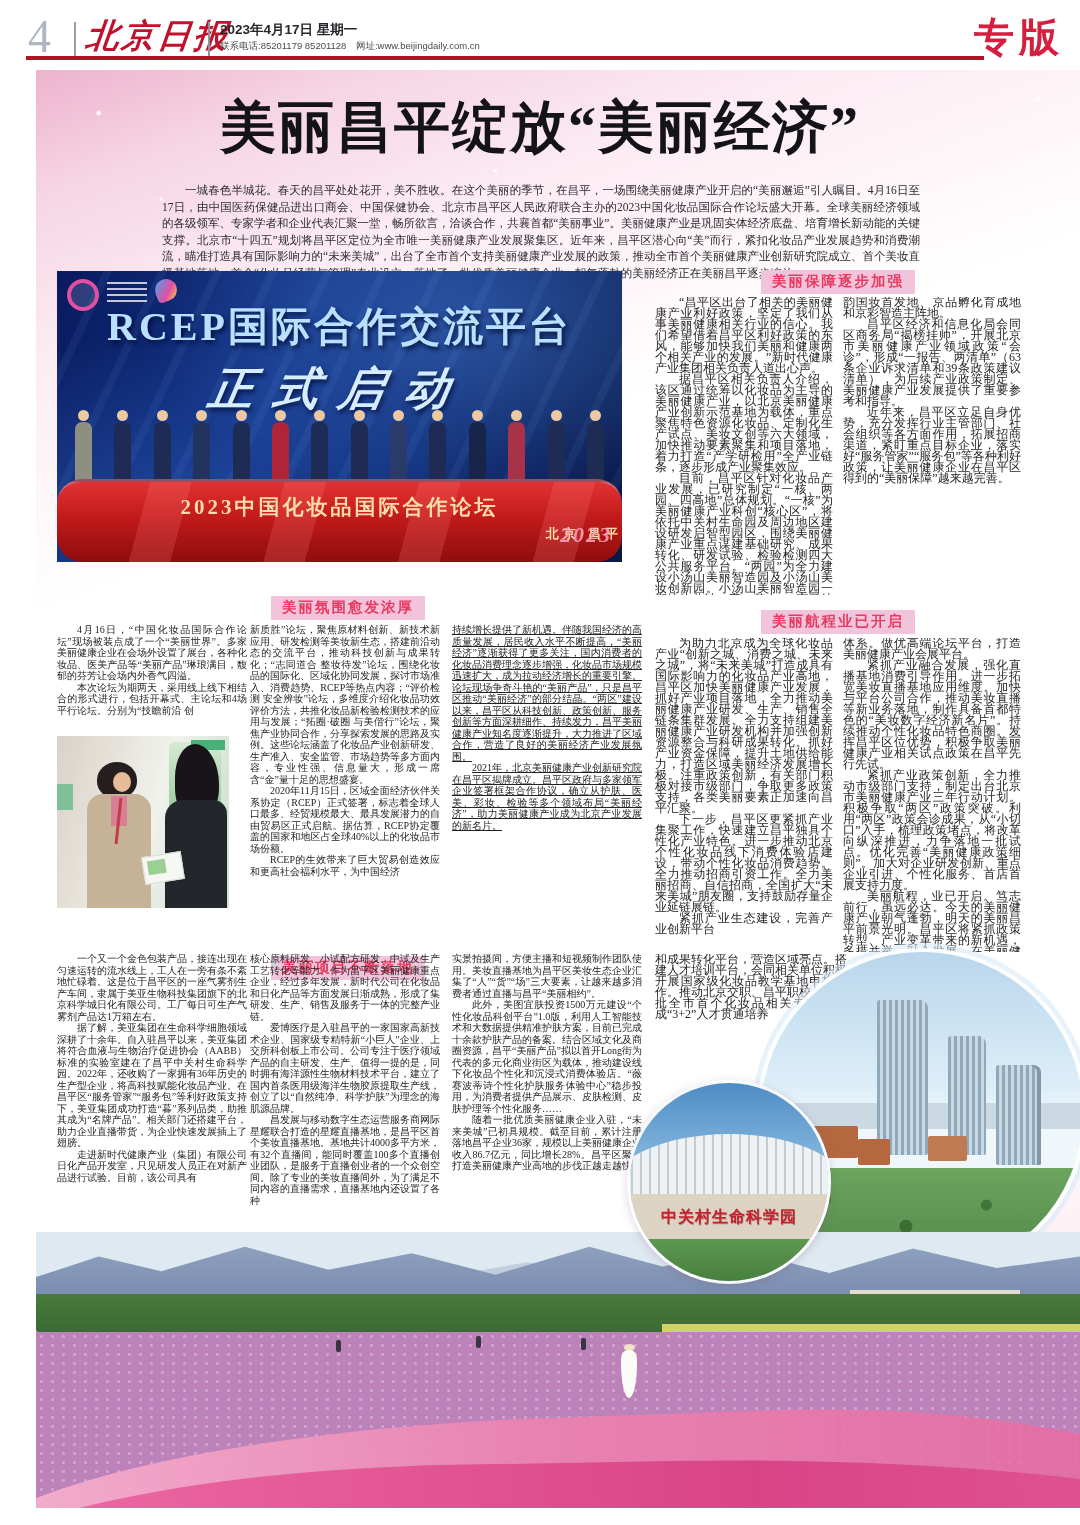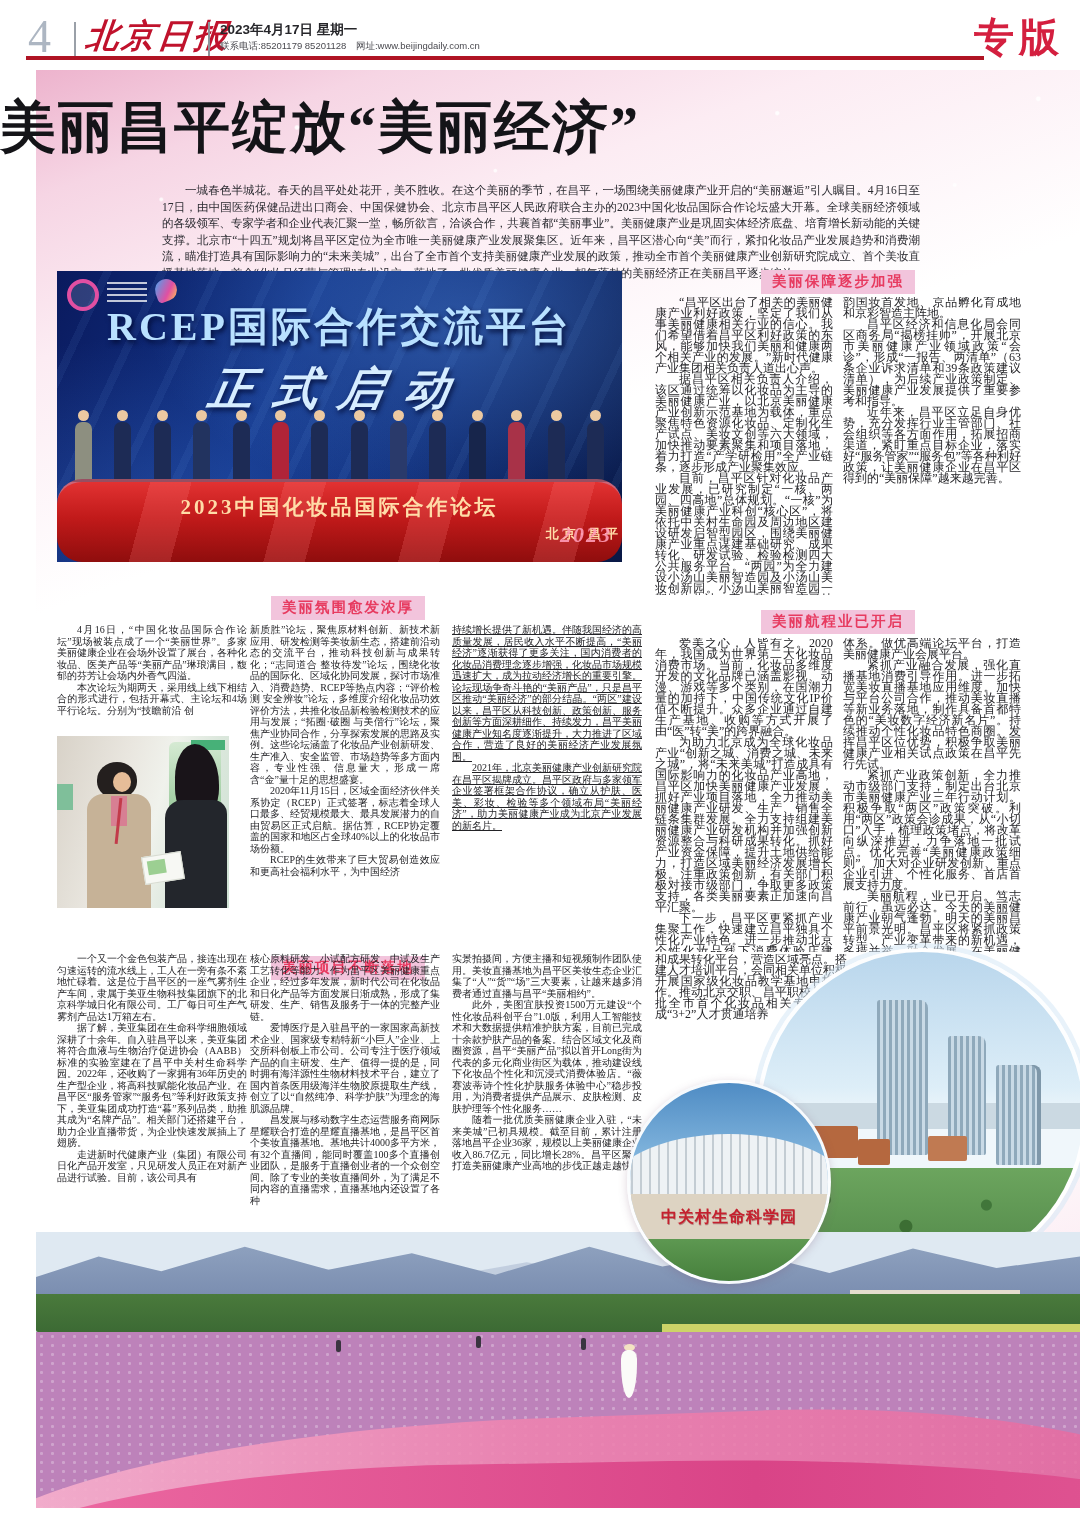--- a/index.html
+++ b/index.html
@@ -26,21 +26,21 @@
     background-image:
       radial-gradient(circle at 6% 3%,rgba(255,255,255,.95) 1.5px,transparent 3px),
       radial-gradient(circle at 12% 9%,rgba(255,255,255,.8) 1.2px,transparent 2.6px),
       radial-gradient(circle at 25% 4%,rgba(255,255,255,.9) 1.5px,transparent 3px),
       radial-gradient(circle at 44% 7%,rgba(255,255,255,.8) 1.2px,transparent 2.4px),
       radial-gradient(circle at 71% 3%,rgba(255,255,255,.9) 1.4px,transparent 2.8px),
       radial-gradient(circle at 88% 8%,rgba(255,255,255,.85) 1.2px,transparent 2.6px),
       radial-gradient(circle at 96% 2%,rgba(255,255,255,.9) 1.6px,transparent 3px),
       radial-gradient(circle at 33% 12%,rgba(255,255,255,.7) 1px,transparent 2.2px);}
   
-  .headline{position:absolute;left:0;top:90px;width:1080px;
+  .headline{position:absolute;left:0;top:90px;width:1080px;text-align:center;
     font-size:56px;font-weight:900;color:#141418;letter-spacing:2px;}
   .intro{position:absolute;left:162px;top:182px;width:758px;
     font-size:11.5px;line-height:16.6px;text-align:justify;color:#2a2a30;text-indent:2em;}
   
   .sec-head{position:absolute;display:flex;justify-content:center;}
   .sec-head span{background:#f2c4dc;color:#e73b60;font-weight:bold;font-size:14.5px;
     letter-spacing:2px;padding:2px 11px;line-height:1.35;}
   .col{position:absolute;font-size:10px;line-height:11.5px;text-align:justify;color:#232327;overflow:hidden;}
   .col p{margin:0;text-indent:2em;}
   .col-sm{font-size:12px;line-height:11px;}
@@ -314,21 +314,20 @@
   <div class="w1-lanyard"></div>
   <div class="w2-hair"></div>
   <div class="w2-body"></div>
   <div class="booklet"></div>
 </div>
 
 <div class="sec-head" style="left:655px;top:610px;width:366px;">
   <span>美丽航程业已开启</span>
 </div>
 <div class="col col-sm" style="left:655px;top:638px;width:178px;height:314px;">
-  <p>爱美之心，人皆有之。2020年，我国成为世界第二大化妆品消费市场。当前，化妆品多维度开发的文化品牌已涵盖影视、动漫、游戏等多个类别，在国潮力量的加持下，中国传统文化IP价值不断提升。众多企业通过自建生产基地、收购等方式开展了由“医”转“美”的跨界融合。</p>
   <p>为助力北京成为全球化妆品产业“创新之城、消费之城、未来之城”，将“未来美城”打造成具有国际影响力的化妆品产业高地，昌平区加快美丽健康产业发展，抓好产业项目落地，全力推动美丽健康产业研发、生产、销售全链条集群发展。全力支持组建美丽健康产业研发机构并加强创新资源整合与科研成果转化。抓好产业资金保障，提升土地供给能力，打造区域美丽经济发展增长极。注重政策创新，有关部门积极对接市级部门，争取更多政策支持，各类美丽要素正加速向昌平汇聚。</p>
   <p>下一步，昌平区更紧抓产业集聚工作，快速建立昌平独具个性化产业特色。进一步推动北京个性化妆品线下消费体验店建设，带动个性化妆品消费趋势。全力推动招商引资工作。全力美丽招商、自信招商，全国扩大“未来美城”朋友圈，支持鼓励存量企业延链展链。</p>
   <p>紧抓产业生态建设，完善产业创新平台</p>
 </div>
 <div class="col col-sm" style="left:655px;top:954px;width:192px;height:72px;">
   <p style="text-indent:0;">和成果转化平台，营造区域亮点。搭建人才培训平台，会同相关单位积极开展国家级化妆品教学基地申报工作。推动北京交职、昌平职校分别获批全市首个化妆品相关专业，形成“3+2”人才贯通培养</p>
 </div>
 <div class="col col-sm" style="left:843px;top:638px;width:178px;height:314px;">
   <p style="text-indent:0;">体系。做优高端论坛平台，打造美丽健康产业会展平台。</p>
   <p>紧抓产业融合发展，强化直播基地消费引导作用。进一步拓宽美妆直播基地应用维度。加快与平台公司合作，推动美妆直播等新业务落地，制作具备首都特色的“美妆数字经济新名片”。持续推动个性化妆品特色商圈。发挥昌平区位优势，积极争取美丽健康产业相关试点政策在昌平先行先试。</p>

